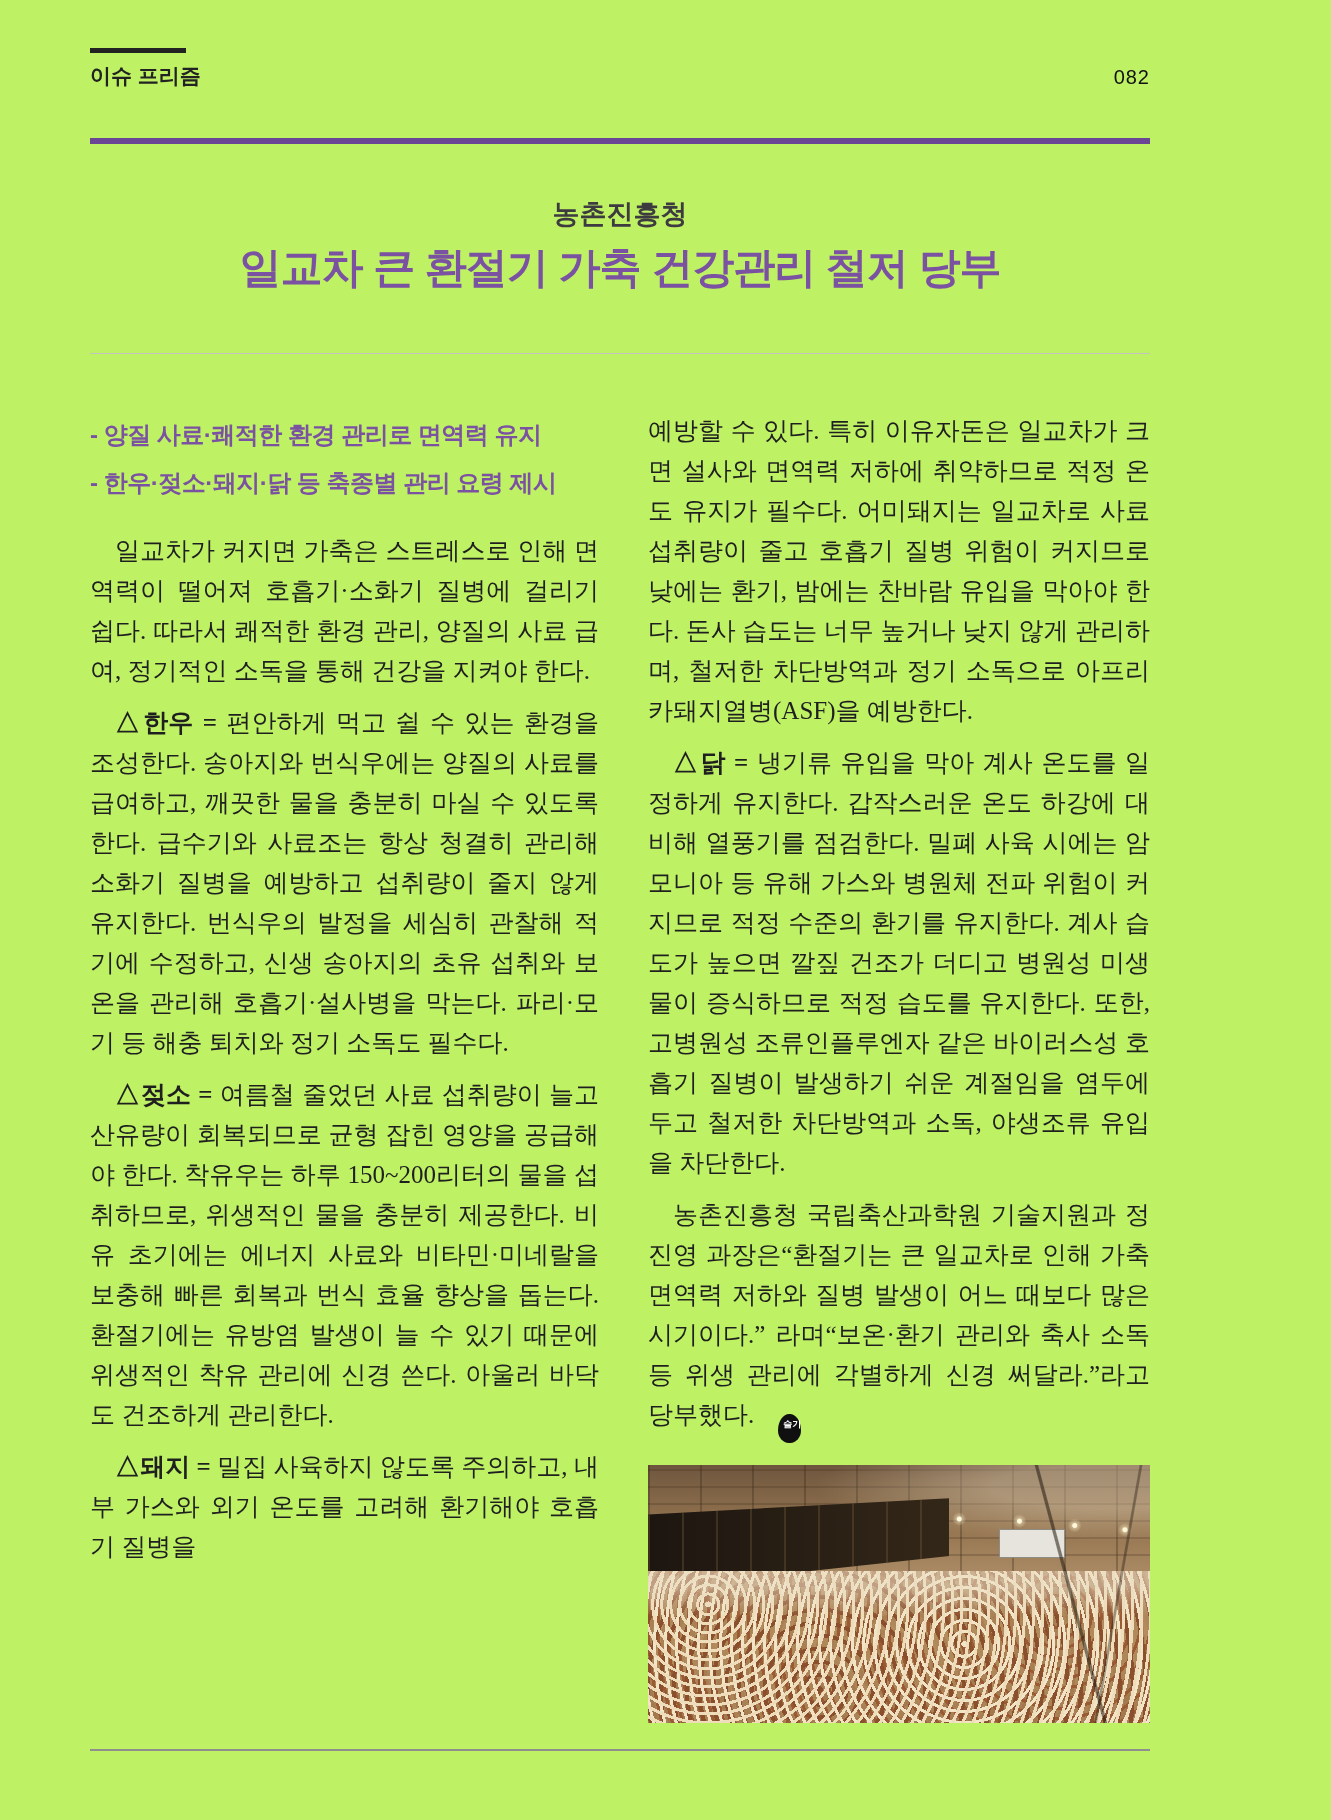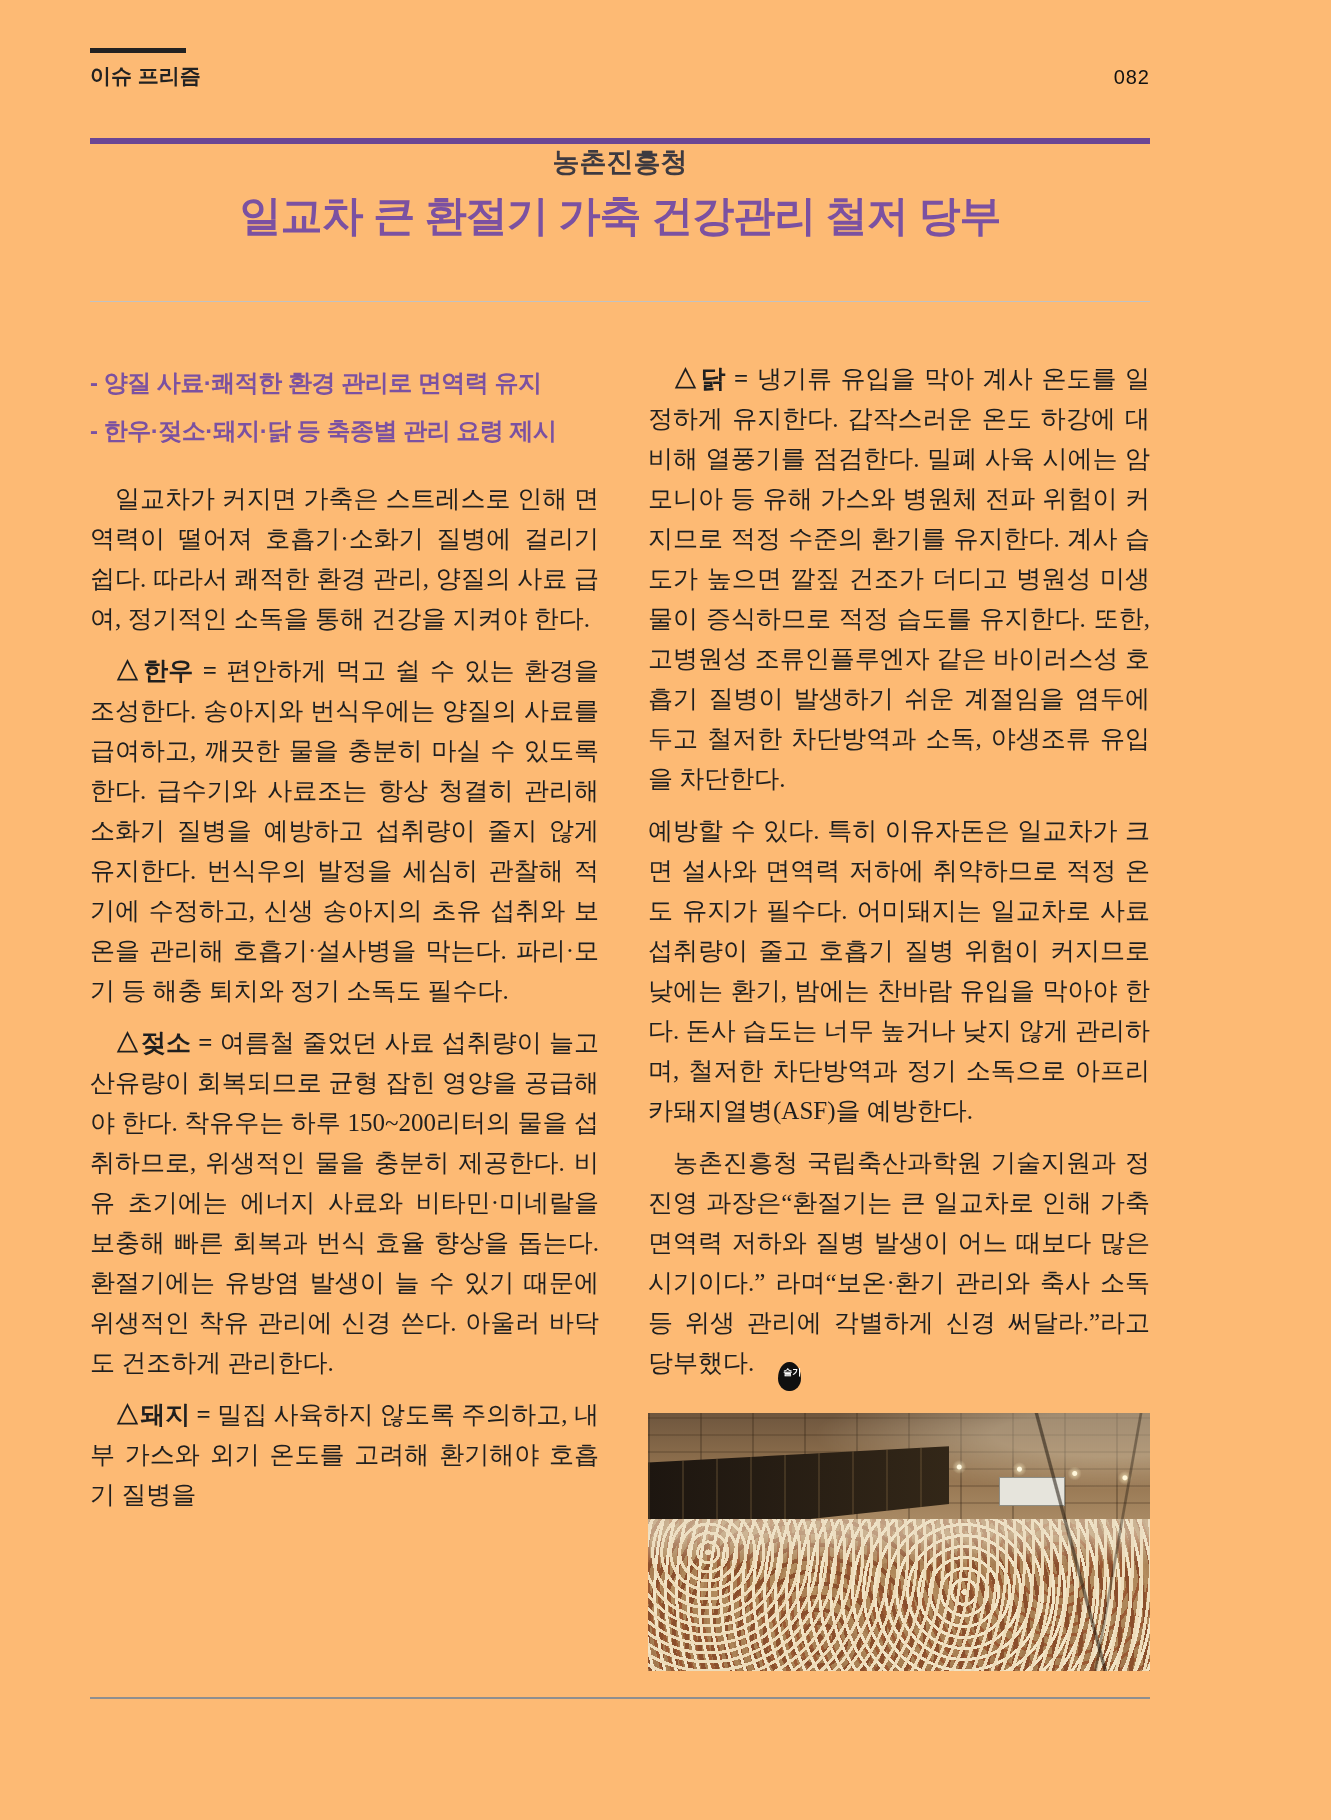--- a/index.html
+++ b/index.html
@@ -1,19 +1,19 @@
 <!DOCTYPE html>
 <html lang="ko"><head>
 <meta charset="utf-8">
 <style>
   html,body{margin:0;padding:0;background:#ffffff;}
   .page{
     position:relative;
     width:1331px;height:1820px;
-    background:#fdba74;
+    background:#bef264;
     box-sizing:border-box;
     padding:48px 181px 0 90px;
     font-family:"Liberation Serif", serif;
     color:#1f1f1f;
     overflow:hidden;
   }
   .content{width:1060px;}
   
   .topbar{display:flex;justify-content:space-between;align-items:flex-start;height:52px;}
   .masthead .tick{width:96px;height:5px;background:#222;margin-bottom:9px;}
@@ -21,21 +21,21 @@
     font-family:"Liberation Sans", sans-serif;
     font-weight:700;font-size:21px;color:#222;letter-spacing:0;
   }
   .pagenum{
     font-family:"Liberation Sans", sans-serif;
     font-size:20px;color:#111;letter-spacing:1px;margin-top:18px;
   }
   
   .purple-rule{margin-top:38px;height:6px;background:#6b4694;}
   .kicker{
-    text-align:center;
+    margin-top:52px;text-align:center;
     font-family:"Liberation Sans", sans-serif;
     font-weight:800;font-size:27px;color:#3d3a40;
   }
   .main-title{
     margin-top:12px;text-align:center;
     font-family:"Liberation Sans", sans-serif;
     font-weight:800;font-size:42px;line-height:1.16;
     color:#7b51a1;letter-spacing:-1px;
   }
   .thin-rule{margin-top:60px;height:1px;background:#c2c2c2;}
@@ -153,22 +153,22 @@
         <div id="left-paras">
             <p class="body-para">일교차가 커지면 가축은 스트레스로 인해 면역력이 떨어져 호흡기·소화기 질병에 걸리기 쉽다. 따라서 쾌적한 환경 관리, 양질의 사료 급여, 정기적인 소독을 통해 건강을 지켜야 한다.</p>
             <p class="body-para"><b>△한우 = </b>편안하게 먹고 쉴 수 있는 환경을 조성한다. 송아지와 번식우에는 양질의 사료를 급여하고, 깨끗한 물을 충분히 마실 수 있도록 한다. 급수기와 사료조는 항상 청결히 관리해 소화기 질병을 예방하고 섭취량이 줄지 않게 유지한다. 번식우의 발정을 세심히 관찰해 적기에 수정하고, 신생 송아지의 초유 섭취와 보온을 관리해 호흡기·설사병을 막는다. 파리·모기 등 해충 퇴치와 정기 소독도 필수다.</p>
             <p class="body-para"><b>△젖소 = </b>여름철 줄었던 사료 섭취량이 늘고 산유량이 회복되므로 균형 잡힌 영양을 공급해야 한다. 착유우는 하루 150~200리터의 물을 섭취하므로, 위생적인 물을 충분히 제공한다. 비유 초기에는 에너지 사료와 비타민·미네랄을 보충해 빠른 회복과 번식 효율 향상을 돕는다. 환절기에는 유방염 발생이 늘 수 있기 때문에 위생적인 착유 관리에 신경 쓴다. 아울러 바닥도 건조하게 관리한다.</p>
             <p class="body-para"><b>△돼지 = </b>밀집 사육하지 않도록 주의하고, 내부 가스와 외기 온도를 고려해 환기해야 호흡기 질병을</p>
           </div>
       </div>
 
       <div class="col-right">
         <div id="right-paras">
+            <p class="body-para no-indent">예방할 수 있다. 특히 이유자돈은 일교차가 크면 설사와 면역력 저하에 취약하므로 적정 온도 유지가 필수다. 어미돼지는 일교차로 사료 섭취량이 줄고 호흡기 질병 위험이 커지므로 낮에는 환기, 밤에는 찬바람 유입을 막아야 한다. 돈사 습도는 너무 높거나 낮지 않게 관리하며, 철저한 차단방역과 정기 소독으로 아프리카돼지열병(ASF)을 예방한다.</p>
             <p class="body-para"><b>△닭 = </b>냉기류 유입을 막아 계사 온도를 일정하게 유지한다. 갑작스러운 온도 하강에 대비해 열풍기를 점검한다. 밀폐 사육 시에는 암모니아 등 유해 가스와 병원체 전파 위험이 커지므로 적정 수준의 환기를 유지한다. 계사 습도가 높으면 깔짚 건조가 더디고 병원성 미생물이 증식하므로 적정 습도를 유지한다. 또한, 고병원성 조류인플루엔자 같은 바이러스성 호흡기 질병이 발생하기 쉬운 계절임을 염두에 두고 철저한 차단방역과 소독, 야생조류 유입을 차단한다.</p>
-            <p class="body-para no-indent">예방할 수 있다. 특히 이유자돈은 일교차가 크면 설사와 면역력 저하에 취약하므로 적정 온도 유지가 필수다. 어미돼지는 일교차로 사료 섭취량이 줄고 호흡기 질병 위험이 커지므로 낮에는 환기, 밤에는 찬바람 유입을 막아야 한다. 돈사 습도는 너무 높거나 낮지 않게 관리하며, 철저한 차단방역과 정기 소독으로 아프리카돼지열병(ASF)을 예방한다.</p>
             <p class="body-para">농촌진흥청 국립축산과학원 기술지원과 정진영 과장은“환절기는 큰 일교차로 인해 가축 면역력 저하와 질병 발생이 어느 때보다 많은 시기이다.” 라며“보온·환기 관리와 축사 소독 등 위생 관리에 각별하게 신경 써달라.”라고 당부했다.<span class="end-egg">슬기</span></p>
           </div>
 
         <div class="photo">
           <div class="ph-ceiling"></div>
           <div class="ph-darkband"></div>
           <div class="ph-panel"></div>
           <div class="ph-flock"></div>
           <div class="ph-frame"></div>
         </div>

